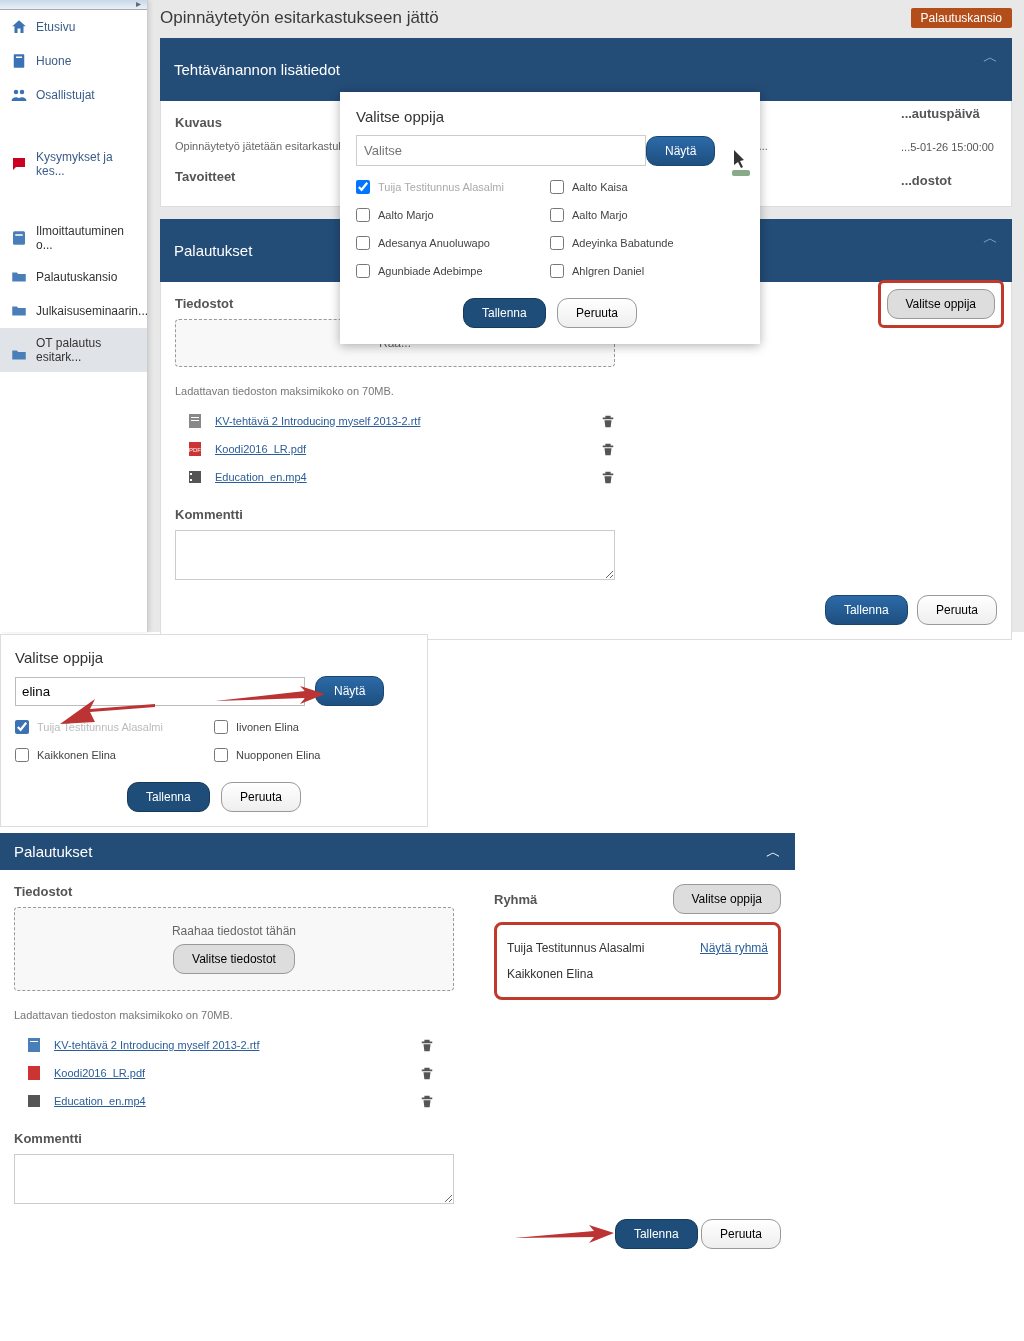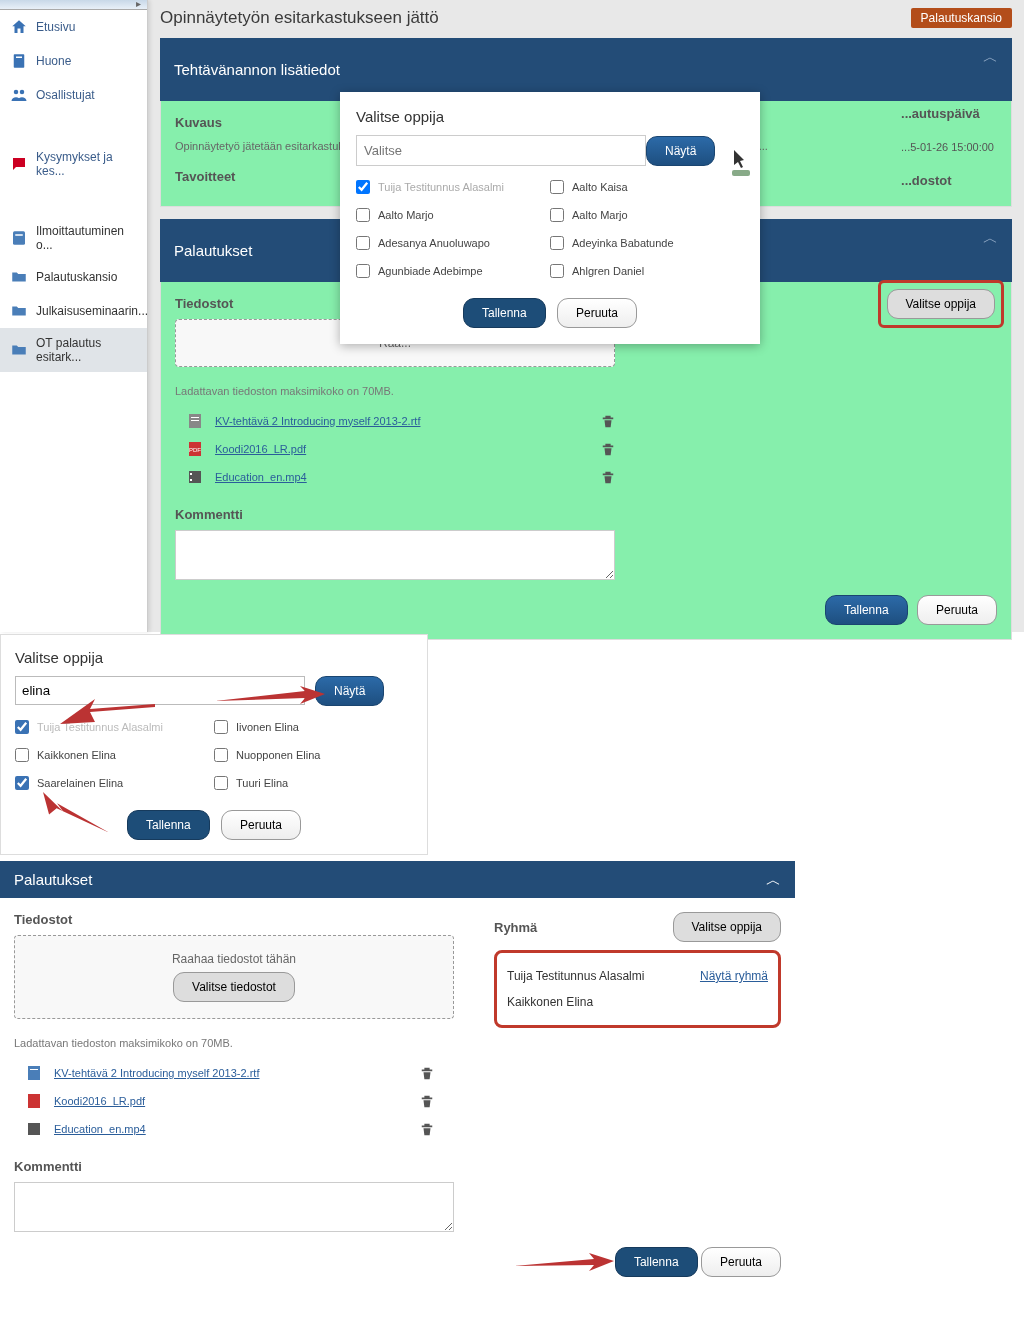--- a/index.html
+++ b/index.html
@@ -1,31 +1,31 @@
 <!DOCTYPE html>
 <html><head>
 <meta charset="utf-8">
 <style>
 * { box-sizing: border-box; margin: 0; padding: 0; }
 body { font-family: Arial, sans-serif; font-size: 12px; background: #fff; width: 1024px; }
 .top-section { position: relative; background: #e8e8e8; height: 632px; }
 .sidebar { position: absolute; left: 0; top: 0; width: 148px; background: #fff; height: 632px; border-right: 1px solid #ccc; box-shadow: 2px 0 4px rgba(0,0,0,0.1); }
 .sidebar-item { display: flex; align-items: center; padding: 8px 10px; font-size: 12px; color: #333; cursor: pointer; }
 .sidebar-item.blue { color: #3a5c8a; }
-.sidebar-item.active { background: #e0e4e8; }
+.sidebar-item.active { background: #e0e4e8; align-items: flex-end; }
 .sidebar-icon { width: 18px; height: 18px; margin-right: 8px; flex-shrink: 0; }
 .sidebar-spacer { height: 30px; }
 .sidebar-top { height: 10px; background: linear-gradient(to bottom, #c8d8e8, #e8f0f8); border-bottom: 1px solid #aaa; position: relative; }
 .sidebar-top::after { content: '▸'; position: absolute; right: 6px; top: -2px; color: #666; font-size: 10px; }
 .main { position: absolute; left: 160px; top: 8px; right: 12px; }
 .page-title { font-size: 17px; color: #3a3a3a; margin-bottom: 10px; font-weight: normal; }
 .badge { float: right; background: #b34d1a; color: #fff; padding: 3px 10px; font-size: 12px; border-radius: 2px; }
 .panel-header { background: #234c77; color: #fff; padding: 23px 14px; font-size: 15px; position: relative; }
 .panel-header .chev { position: absolute; right: 14px; top: 10px; color: #8fa8c4; }
-.panel-body { background: #86efac; padding: 14px; border: 1px solid #ddd; border-top: none; }
+.panel-body { background: #ffffff; padding: 14px; border: 1px solid #ddd; border-top: none; }
 .section-label { font-weight: bold; color: #555; font-size: 13px; margin-bottom: 8px; }
 .desc-text { color: #666; font-size: 11px; line-height: 1.5; margin-bottom: 14px; }
 .modal { position: absolute; left: 340px; top: 92px; width: 420px; background: #fff; box-shadow: 0 2px 10px rgba(0,0,0,0.3); padding: 16px; z-index: 10; }
 .modal-title { font-size: 15px; color: #333; margin-bottom: 10px; }
 .modal-input { width: 290px; padding: 7px; border: 1px solid #ccc; font-size: 13px; }
 .btn { padding: 7px 18px; border: 1px solid #999; background: linear-gradient(to bottom,#fff,#eee); font-size: 12px; cursor: pointer; border-radius: 11px; }
 .btn-primary { background: linear-gradient(to bottom,#2c6aa8,#1e4f80); color: #fff; border-color: #1a4570; }
 .btn-dark { background: #1d4d78; color: #fff; border-color: #163a5c; }
 .check-row { display: flex; margin-top: 14px; }
 .check-item { width: 50%; display: flex; align-items: center; font-size: 11px; color: #444; }
@@ -260,21 +260,21 @@
     </div>
     <svg style="position:absolute;right:10px;top:56px;" width="18" height="28">
         <path fill="#333" d="M2 2l10 10-4 1 3 6-2 1-3-6-4 3z"></path>
         <rect fill="#8a8" x="0" y="22" width="18" height="6" rx="2"></rect>
       </svg>
   </div>
 </div>
 
 <div class="section2" style="margin-top:2px;">
   <div class="modal-title">Valitse oppija</div>
-  <div style="display:flex;align-items:flex-start;position:relative;">
+  <div style="display:flex;align-items:center;position:relative;">
     <input class="s2-input" value="elina" style="">
     <button class="btn btn-primary">Näytä</button>
     <svg class="arrow" style="left:40px;top:18px;" width="100" height="30">
         <path fill="#b33" d="M95 0 L60 25 L65 15 L0 20 L0 17 L65 12 L60 2 Z" transform="rotate(180 50 15)"></path>
       </svg>
     <svg class="arrow" style="left:200px;top:10px;" width="110" height="20">
         <path fill="#b33" d="M0 15 L90 5 L85 0 L110 8 L85 18 L90 12 Z"></path>
       </svg>
   </div>
   <div class="check-row">
@@ -290,33 +290,20 @@
   <div class="check-row">
     <label class="check-item">
         <input type="checkbox" style="">
         <span>Kaikkonen Elina</span>
       </label>
     <label class="check-item">
         <input type="checkbox" style="">
         <span>Nuopponen Elina</span>
       </label>
   </div>
-  <div class="check-row" style="position:relative;">
-    <label class="check-item">
-        <input type="checkbox" checked="" style="accent-color: rgb(58, 114, 180);">
-        <span>Saarelainen Elina</span>
-      </label>
-    <label class="check-item">
-        <input type="checkbox" style="">
-        <span>Tuuri Elina</span>
-      </label>
-    <svg class="arrow" style="left:28px;top:16px;" width="80" height="40">
-        <path fill="#b33" d="M70 35 L15 10 L22 18 L0 0 L8 22 L15 15 Z" transform="rotate(5)"></path>
-      </svg>
-  </div>
   <div class="modal-actions">
     <button class="btn btn-dark">Tallenna</button>
     <button class="btn">Peruuta</button>
   </div>
 </div>
 
 <div class="section3" style="margin-top:6px;">
   <div class="s3-header">
     <span>Palautukset</span>
     <span class="chev" style="position:absolute;right:14px;">︿</span>

